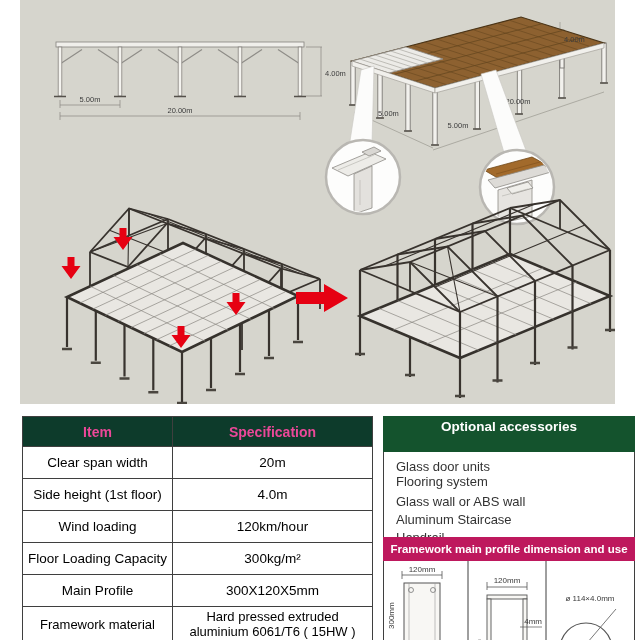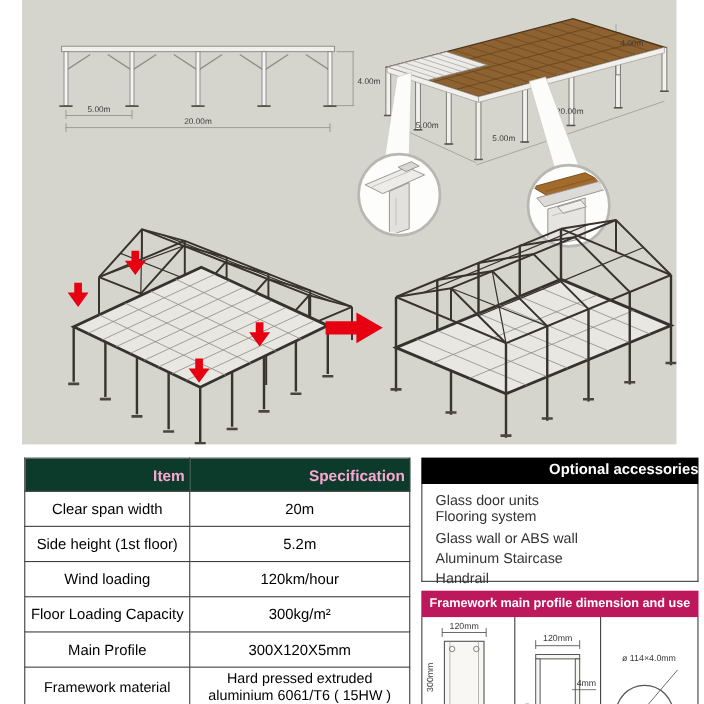--- a/index.html
+++ b/index.html
@@ -4,28 +4,28 @@
 <style>
   html,body{margin:0;padding:0;}
   body{font-family:"Liberation Sans",sans-serif;background:#fff;}
   #page{position:relative;width:640px;height:640px;background:#ffffff;overflow:hidden;}
   #canvas{position:absolute;left:20px;top:0;width:595px;height:404px;background:#d6d5cd;}
   .dimtext{font-size:7.5px;fill:#3d3d3d;font-family:"Liberation Sans",sans-serif;}
   .wire{stroke:#38332e;fill:none;}
   
   #spec-table{position:absolute;left:22px;top:416px;width:350px;border-collapse:collapse;table-layout:fixed;}
   #spec-table th,#spec-table td{border:1.2px solid #3f3f3f;text-align:center;vertical-align:middle;color:#000000;font-size:13.5px;padding:0 4px;}
-  #spec-table th{background:#0d3b2b;color:#f9a8d4;font-weight:bold;font-size:14px;height:29px;text-align:right;}
+  #spec-table th{background:#0d3b2b;color:#ec4899;font-weight:bold;font-size:14px;height:29px;}
   #spec-table td{height:31px;}
   #spec-table .col-item{width:150px;}
   #spec-table .col-spec{width:200px;}
   #spec-table tr.tall td{height:34px;font-size:13px;line-height:15px;}
   
   #accessories{position:absolute;left:383px;top:416px;width:252px;}
-  #accessories .hd{background:#000000;color:#fff;font-size:13.5px;font-weight:bold;text-align:right;height:24px;line-height:22px;}
+  #accessories .hd{background:#14532d;color:#fff;font-size:13.5px;font-weight:bold;text-align:center;height:36px;line-height:22px;}
   #accessories .bd{border:1.2px solid #3f3f3f;border-top:none;height:89px;padding:7px 0 0 12px;box-sizing:border-box;}
   #accessories .item{font-size:13px;color:#333;line-height:15px;font-weight:normal;}
   #accessories .item:nth-child(2){margin-bottom:5px;}
   #accessories .item:nth-child(3),#accessories .item:nth-child(4){margin-bottom:3px;}
   
   #profiles{position:absolute;left:383px;top:537px;width:252px;}
   #profiles .hd{background:#be185d;color:#fff;font-size:11.5px;font-weight:bold;text-align:center;height:24px;line-height:24px;}
   #profiles .bd{border:1.2px solid #3f3f3f;border-top:none;height:120px;position:relative;}
   .proftext{font-size:8px;fill:#3a3a3a;font-family:"Liberation Sans",sans-serif;}
 </style>
@@ -180,21 +180,21 @@
         <tr>
       <th>Item</th>
       <th>Specification</th>
     </tr>
     <tr>
       <td>Clear span width</td>
       <td>20m</td>
     </tr>
     <tr>
       <td>Side height (1st floor)</td>
-      <td>5.2m</td>
+      <td>4.0m</td>
     </tr>
     <tr>
       <td>Wind loading</td>
       <td>120km/hour</td>
     </tr>
     <tr>
       <td>Floor Loading Capacity</td>
       <td>300kg/m²</td>
     </tr>
     <tr>

